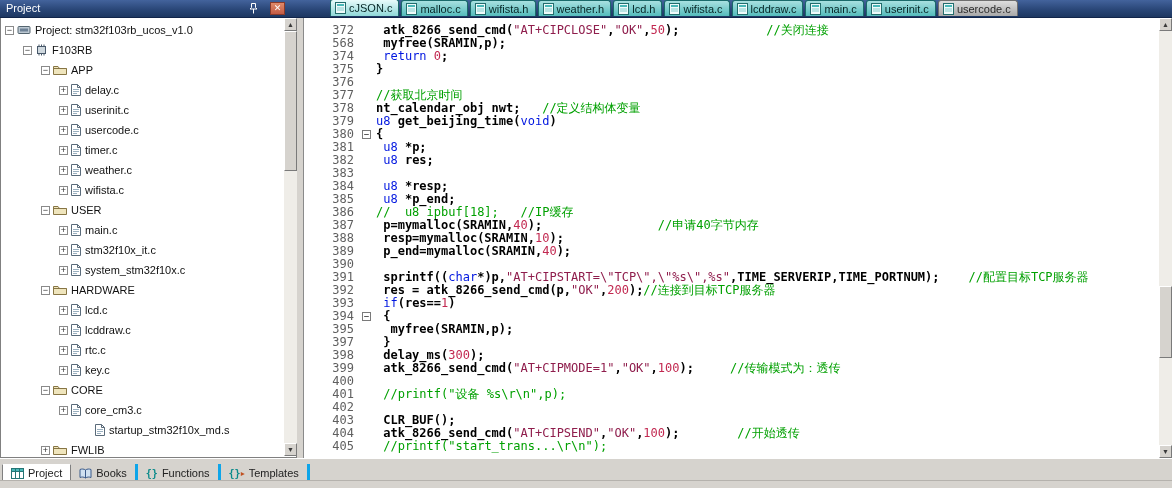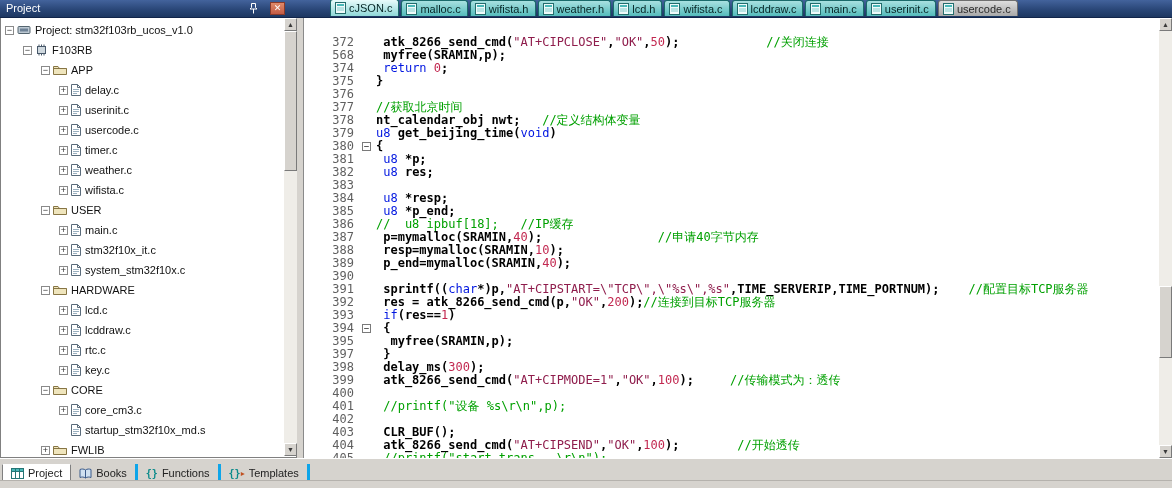--- a/index.html
+++ b/index.html
@@ -81,21 +81,21 @@
   .tree-scroll{left:283px;top:0;width:13px;height:438px;}
   .ed-vscroll{left:1159px;top:18px;width:13px;height:440px;}
   .ed-hscroll{left:303px;top:458px;width:856px;height:13px;}
   
   .splitter{position:absolute;left:297px;top:18px;width:6px;height:440px;background:var(--chrome);cursor:col-resize;}
   
   .editor{
     position:absolute;left:303px;top:18px;width:856px;height:440px;
     background:#fff;border-left:1px solid #8a8a8a;overflow:hidden;
   }
-  .code{padding-top:18px;font-family:"DejaVu Sans Mono","Liberation Mono",monospace;font-size:12px;}
+  .code{padding-top:6px;font-family:"DejaVu Sans Mono","Liberation Mono",monospace;font-size:12px;}
   .cline{display:flex;height:13px;line-height:13px;white-space:pre;}
   .lnum{width:56px;flex:none;text-align:right;padding-right:6px;color:#5f5f5f;}
   .lfold{width:16px;flex:none;position:relative;}
   .fbox{
     position:absolute;left:2px;top:2px;width:9px;height:9px;
     border:1px solid #7a7a7a;background:#fff;color:#222;
     font-size:9px;line-height:7px;text-align:center;cursor:pointer;
   }
   .ltext{white-space:pre;}
   .seg-pl{color:#000;font-weight:bold;}
@@ -456,21 +456,21 @@
         <span class="exp">+</span>
         <span class="icn">
           <svg width="10" height="12" viewBox="0 0 10 12">
             <path d="M0.5 0.5 h6 l3 3 v8 h-9 z" fill="#fff" stroke="#5a6b7a"></path>
             <path d="M6.5 0.5 v3 h3" fill="none" stroke="#5a6b7a"></path>
             <path d="M2 5.5 h6 M2 7.5 h6 M2 9.5 h4" stroke="#9ab0c0"></path>
           </svg>
         </span>
         <span class="tlabel">core_cm3.c</span>
       </div>
-      <div class="trow" style="padding-left: 58px;">
+      <div class="trow" style="padding-left: 82px;">
         <span class="exp none"></span>
         <span class="icn">
           <svg width="10" height="12" viewBox="0 0 10 12">
             <path d="M0.5 0.5 h6 l3 3 v8 h-9 z" fill="#fff" stroke="#5a6b7a"></path>
             <path d="M6.5 0.5 v3 h3" fill="none" stroke="#5a6b7a"></path>
             <path d="M2 5.5 h6 M2 7.5 h6 M2 9.5 h4" stroke="#9ab0c0"></path>
           </svg>
         </span>
         <span class="tlabel">startup_stm32f10x_md.s</span>
       </div>

